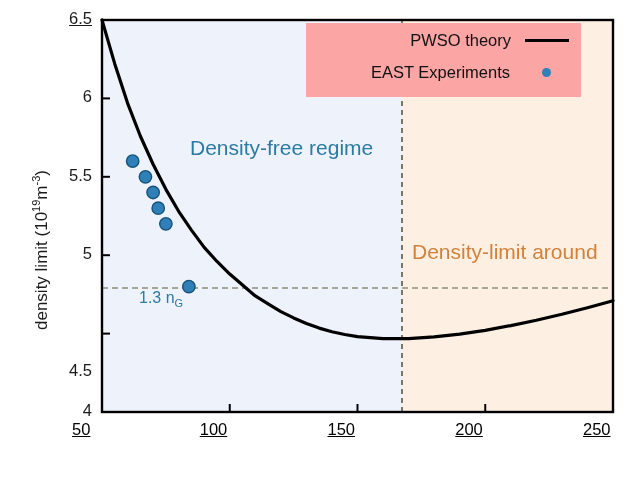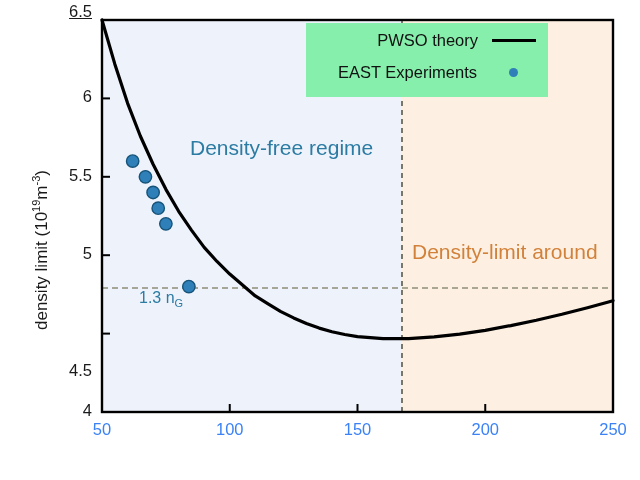--- a/index.html
+++ b/index.html
@@ -40,32 +40,32 @@
   }
   .tick-label {
     position: absolute;
     color: #1a1a1a;
     font-size: 16.5px;
     text-align: right;
     white-space: nowrap;
   }
   .xtick-label {
     position: absolute;
-    color: #3b82f6;
+    color: #000000;
     font-size: 16.5px;
-    text-align: center;
     white-space: nowrap;
+    text-decoration: underline;
   }
   #legend-box {
     position: absolute;
     left: 306px;
     top: 23px;
-    width: 242px;
+    width: 275px;
     height: 74px;
-    background: #86efac;
+    background: #fca5a5;
     box-sizing: border-box;
   }
   .legend-row {
     position: absolute;
     display: flex;
     align-items: center;
     justify-content: flex-end;
     width: 100%;
     left: 0;
     padding-right: 12px;
@@ -137,21 +137,21 @@
       </g>
   </svg>
 
   
   <div id="ytick-labels">
       <div class="tick-label" style="right: 548px; top: 401px;">4</div>
       <div class="tick-label" style="right: 548px; top: 334px; margin-top: 27px;">4.5</div>
       <div class="tick-label" style="right: 548px; top: 244.2px;">5</div>
       <div class="tick-label" style="right: 548px; top: 165.8px;">5.5</div>
       <div class="tick-label" style="right: 548px; top: 87.4px;">6</div>
-      <div class="tick-label" style="right: 548px; top: 2px; text-decoration: underline;">6.5</div>
+      <div class="tick-label" style="right: 548px; top: 9px; text-decoration: underline;">6.5</div>
     </div>
   
   <div id="xtick-labels">
       <div class="xtick-label" style="left: 72px; width: 60px; top: 420px;">50</div>
       <div class="xtick-label" style="left: 199.75px; width: 60px; top: 420px;">100</div>
       <div class="xtick-label" style="left: 327.5px; width: 60px; top: 420px;">150</div>
       <div class="xtick-label" style="left: 455.25px; width: 60px; top: 420px;">200</div>
       <div class="xtick-label" style="left: 583px; width: 60px; top: 420px;">250</div>
     </div>
 

